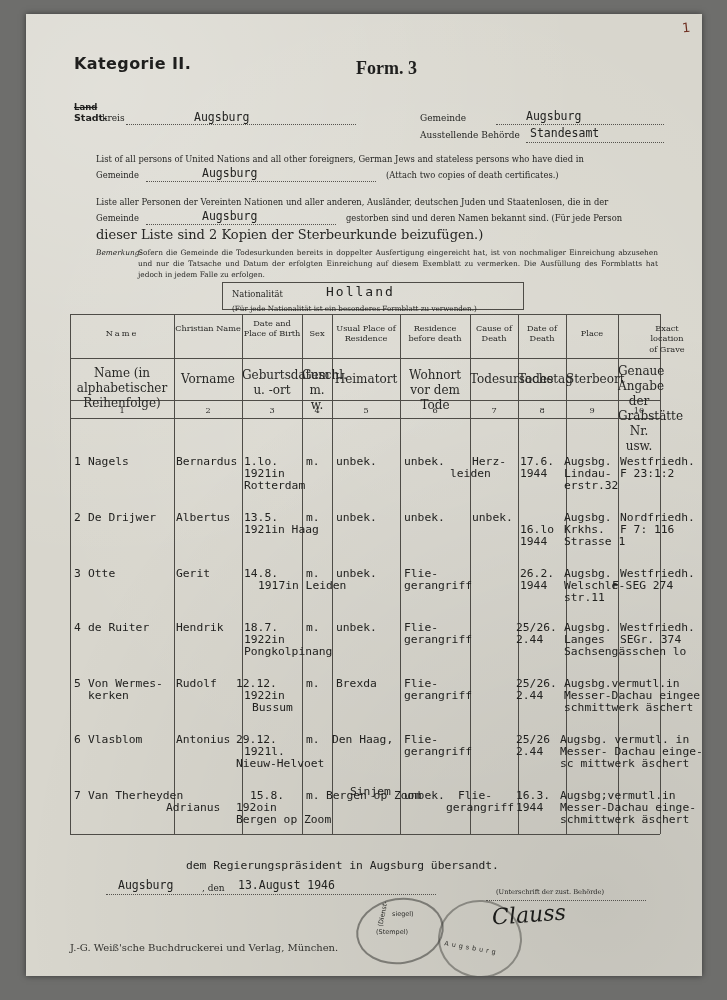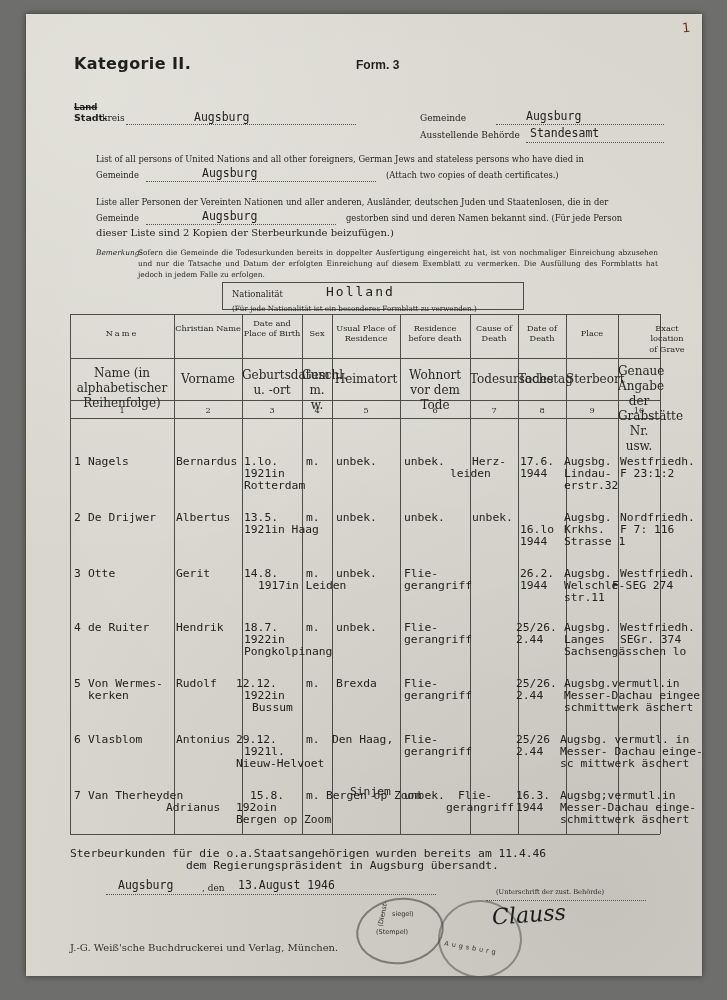--- a/index.html
+++ b/index.html
@@ -33,22 +33,22 @@
     transform:rotate(-6deg);
   }
   .kat{
     position:absolute;left:48px;top:40px;
     font-family:"DejaVu Sans", sans-serif;
     font-weight:bold;font-size:16px;color:#1f1f1e;
     letter-spacing:.4px;
   }
   .form3{
     position:absolute;left:330px;top:44px;
-    font-family:Liberation Sans, sans-serif;
-    font-weight:bold;font-size:12px;color:#1f1f1e;
+    font-family:Liberation Serif, serif;
+    font-weight:bold;font-size:18px;color:#1f1f1e;
   }
   .note-top{
     position:absolute;left:462px;top:40px;width:200px;
     font-family:"DejaVu Serif", serif;
     font-size:7.6px;line-height:1.45;color:#2b2b29;
     text-align:center;font-weight:bold;
   }
   .lbl{font-family:"DejaVu Serif", serif;font-size:9px;color:#262624;}
   .lbl-b{font-family:"DejaVu Sans", sans-serif;font-weight:bold;font-size:9.5px;color:#1f1f1e;}
   .row-line{position:absolute;height:0;border-bottom:1px dotted #55534e;}
@@ -136,21 +136,21 @@
   <div class="para" style="left:70px;top:156px;font-size:8.4px;">Gemeinde</div>
   <div class="row-line" style="left:120px;top:167px;width:230px;"></div>
   <div class="fill" style="position:absolute;left:176px;top:152px;">Augsburg</div>
   <div class="para" style="left:360px;top:156px;font-size:8.4px;">(Attach two copies of death certificates.)</div>
 
   <div class="para" style="left:70px;top:183px;width:565px;font-size:8.4px;line-height:1.4;">Liste aller Personen der Vereinten Nationen und aller anderen, Ausländer, deutschen Juden und Staatenlosen, die in der</div>
   <div class="para" style="left:70px;top:199px;font-size:8.4px;">Gemeinde</div>
   <div class="row-line" style="left:120px;top:210px;width:190px;"></div>
   <div class="fill" style="position:absolute;left:176px;top:195px;">Augsburg</div>
   <div class="para" style="left:320px;top:199px;font-size:8.4px;">gestorben sind und deren Namen bekannt sind. (Für jede Person</div>
-  <div class="para" style="left:70px;top:213px;font-size:10px;">dieser Liste sind 2 Kopien der Sterbeurkunde beizufügen.)</div>
+  <div class="para" style="left:70px;top:213px;font-size:13px;">dieser Liste sind 2 Kopien der Sterbeurkunde beizufügen.)</div>
 
   <div class="para" style="left:70px;top:234px;font-size:7.4px;font-style:italic;">Bemerkung:</div>
   <div class="para" style="left:112px;top:233px;width:520px;font-size:7.4px;line-height:1.5;text-align:justify;">Sofern die Gemeinde die Todesurkunden bereits in doppelter Ausfertigung eingereicht hat, ist von nochmaliger Einreichung abzusehen und nur die Tatsache und Datum der erfolgten Einreichung auf diesem Exemblatt zu vermerken. Die Ausfüllung des Formblatts hat jedoch in jedem Falle zu erfolgen.</div>
 
   <div class="nat-box"></div>
   <div class="lbl" style="position:absolute;left:206px;top:275px;font-size:8.4px;">Nationalität</div>
   <div class="fill" style="position:absolute;left:300px;top:270px;font-size:13px;letter-spacing:2px;">Holland</div>
   <div class="para" style="left:206px;top:290px;font-size:7.2px;">(Für jede Nationalität ist ein besonderes Formblatt zu verwenden.)</div>
 
   <div id="tbl">
@@ -321,21 +321,20 @@
     <div class="entry" style="left:334px;top:476px;">unbek.</div>
     <div class="entry" style="left:388px;top:476px;">Flie-</div>
     <div class="entry" style="left:376px;top:488px;">gerangriff</div>
     <div class="entry" style="left:446px;top:476px;">16.3.</div>
     <div class="entry" style="left:446px;top:488px;">1944</div>
     <div class="entry" style="left:490px;top:476px;">Augsbg;vermutl.in</div>
     <div class="entry" style="left:490px;top:488px;">Messer-Dachau einge-</div>
     <div class="entry" style="left:490px;top:500px;">schmittwerk äschert</div>
   </div>
 
-  <div class="entry" style="position:absolute;left:44px;top:834px;font-size:11.3px;">Sterbeurkunden für die o.a.Staatsangehörigen wurden bereits am 11.4.46</div>
   <div class="entry" style="position:absolute;left:160px;top:846px;font-size:11.3px;">dem Regierungspräsident in Augsburg übersandt.</div>
 
   <div class="row-line" style="left:80px;top:880px;width:330px;"></div>
   <div class="fill" style="position:absolute;left:92px;top:864px;">Augsburg</div>
   <div class="lbl" style="position:absolute;left:176px;top:869px;font-size:9px;">, den</div>
   <div class="fill" style="position:absolute;left:212px;top:864px;">13.August 1946</div>
 
   <div class="stamp"></div>
   <div class="stamp2"></div>
   <div class="stamp-txt" style="left:344px;top:896px;transform:rotate(-78deg);">(Dienst-</div>

